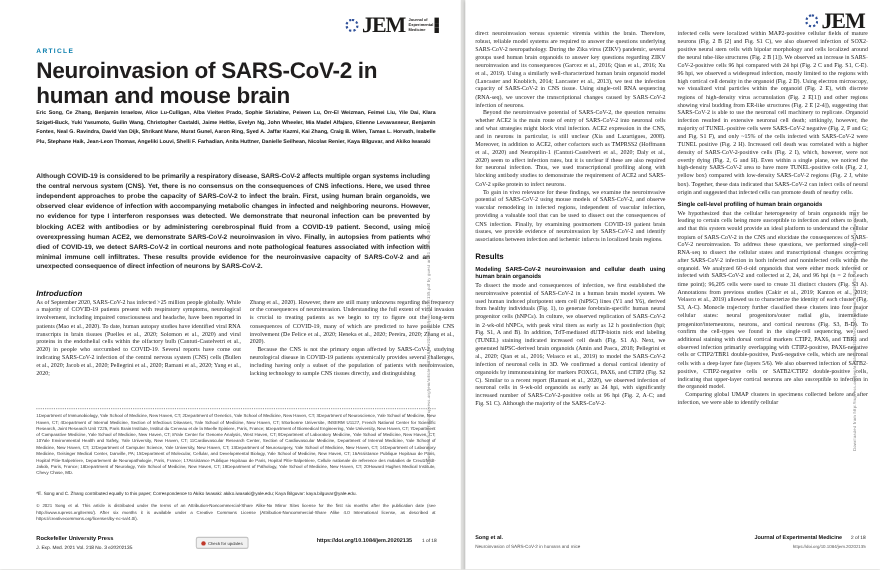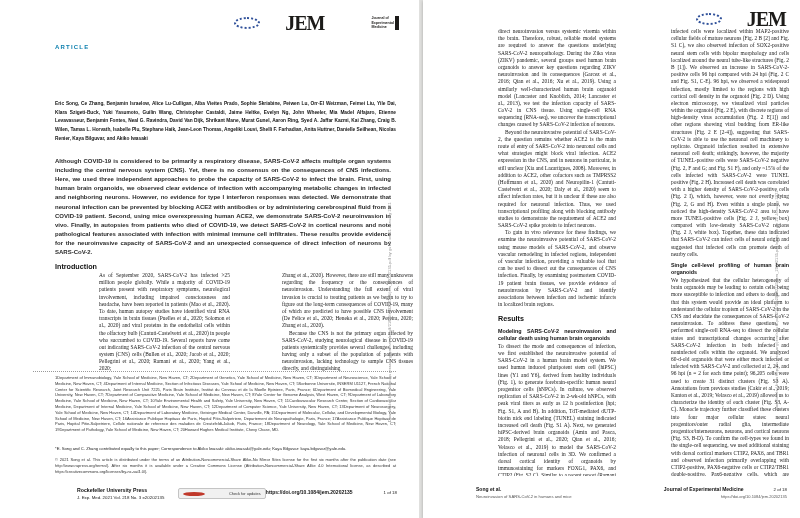--- a/index.html
+++ b/index.html
@@ -1,16 +1,16 @@
 <!DOCTYPE html>
 <html><head>
 <meta charset="utf-8">
 <style>
   html,body{margin:0;padding:0;background:#f4f4f2;}
-  *{box-sizing:border-box;padding-left:22px;}
+  *{box-sizing:border-box;}
   .spread{position:relative;width:800px;height:518px;background:#e9e9e7;font-family:"Liberation Sans",sans-serif;overflow:hidden;}
   .page{position:absolute;top:0;height:518px;background:#ffffff;box-shadow:0 1px 3px rgba(0,0,0,.25);overflow:hidden;}
   .page1{left:0;width:419px;}
   .page2{left:423px;width:377px;}
 
   
   .logo{position:absolute;display:flex;align-items:center;gap:3px;}
   .logo1{top:13px;right:20px;}
   .logo2{top:9px;right:14px;}
   .gear{width:12px;height:12px;border:2.5px dotted #30519a;border-radius:50%;display:inline-block;}
@@ -18,21 +18,21 @@
   .logo-sub{display:flex;flex-direction:column;font-size:3.6px;line-height:1.25;color:#1c1b19;font-weight:bold;}
   .logo-sub span{border-right:4px solid #1c1b19;padding-right:1px;}
 
   
   .kicker{position:absolute;top:44px;left:33px;font-size:6px;font-weight:bold;letter-spacing:1.2px;color:#0c7fae;}
   .title{position:absolute;top:54px;left:33px;width:345px;font-size:20.5px;line-height:1.12;font-weight:bold;color:#201e1e;letter-spacing:-0.3px;}
   .authors{position:absolute;top:100px;left:33px;width:363px;font-size:4.8px;font-weight:bold;line-height:1.8;color:#141414;text-align:justify;}
   .abstract{position:absolute;top:157px;left:33px;width:358px;font-size:6px;font-weight:bold;line-height:1.52;color:#2a2a2a;text-align:justify;}
 
   
-  .intro-h{position:absolute;top:262px;left:33px;font-size:7.2px;font-weight:bold;color:#111;}
+  .intro-h{position:absolute;top:262px;left:33px;font-size:7.2px;font-weight:bold;color:#111;font-style:italic;}
   .cols1{position:absolute;top:272px;left:33px;width:380px;height:100px;display:flex;gap:8px;overflow:hidden;}
   .bodycol{width:186px;font-family:"Liberation Serif",serif;font-size:5.4px;line-height:1.33;color:#1a1a1a;text-align:justify;}
   .bodycol p{margin:0;}
   .bodycol p.ind{text-indent:7px;}
 
   
   .affil{position:absolute;top:371px;left:33px;width:363px;border-top:1px dotted #999;padding-top:3px;font-size:4px;line-height:1.45;color:#333;text-align:justify;}
   .corr{position:absolute;top:446px;left:33px;width:363px;font-size:4.2px;color:#222;}
   .license{position:absolute;top:457px;left:33px;width:363px;font-size:4px;line-height:1.5;color:#333;text-align:justify;}
 
@@ -83,20 +83,21 @@
       <span class="logo-jem">JEM</span>
       <span class="logo-sub">
         <span>Journal of</span>
         <span>Experimental</span>
         <span>Medicine</span>
       </span>
     </div>
 
     <div class="kicker">ARTICLE</div>
 
+    <h1 class="title" style="margin:0">Neuroinvasion of SARS-CoV-2 in human and mouse brain</h1>
 
     <div class="authors">Eric Song, Ce Zhang, Benjamin Israelow, Alice Lu-Culligan, Alba Vieites Prado, Sophie Skriabine, Peiwen Lu, Orr-El Weizman, Feimei Liu, Yile Dai, Klara Szigeti-Buck, Yuki Yasumoto, Guilin Wang, Christopher Castaldi, Jaime Heltke, Evelyn Ng, John Wheeler, Mia Madel Alfajaro, Etienne Levavasseur, Benjamin Fontes, Neal G. Ravindra, David Van Dijk, Shrikant Mane, Murat Gunel, Aaron Ring, Syed A. Jaffar Kazmi, Kai Zhang, Craig B. Wilen, Tamas L. Horvath, Isabelle Plu, Stephane Haik, Jean-Leon Thomas, Angeliki Louvi, Shelli F. Farhadian, Anita Huttner, Danielle Seilhean, Nicolas Renier, Kaya Bilguvar, and Akiko Iwasaki</div>
 
     <div class="abstract">Although COVID-19 is considered to be primarily a respiratory disease, SARS-CoV-2 affects multiple organ systems including the central nervous system (CNS). Yet, there is no consensus on the consequences of CNS infections. Here, we used three independent approaches to probe the capacity of SARS-CoV-2 to infect the brain. First, using human brain organoids, we observed clear evidence of infection with accompanying metabolic changes in infected and neighboring neurons. However, no evidence for type I interferon responses was detected. We demonstrate that neuronal infection can be prevented by blocking ACE2 with antibodies or by administering cerebrospinal fluid from a COVID-19 patient. Second, using mice overexpressing human ACE2, we demonstrate SARS-CoV-2 neuroinvasion in vivo. Finally, in autopsies from patients who died of COVID-19, we detect SARS-CoV-2 in cortical neurons and note pathological features associated with infection with minimal immune cell infiltrates. These results provide evidence for the neuroinvasive capacity of SARS-CoV-2 and an unexpected consequence of direct infection of neurons by SARS-CoV-2.</div>
 
     <div class="intro-h">Introduction</div>
 
     <div class="cols1">
       <div class="bodycol">
         <p>As of September 2020, SARS-CoV-2 has infected &gt;25 million people globally. While a majority of COVID-19 patients present with respiratory symptoms, neurological involvement, including impaired consciousness and headache, have been reported in patients (Mao et al., 2020). To date, human autopsy studies have identified viral RNA transcripts in brain tissues (Puelles et al., 2020; Solomon et al., 2020) and viral proteins in the endothelial cells within the olfactory bulb (Cantuti-Castelvetri et al., 2020) in people who succumbed to COVID-19. Several reports have come out indicating SARS-CoV-2 infection of the central nervous system (CNS) cells (Bullen et al., 2020; Jacob et al., 2020; Pellegrini et al., 2020; Ramani et al., 2020; Yang et al., 2020;</p>

